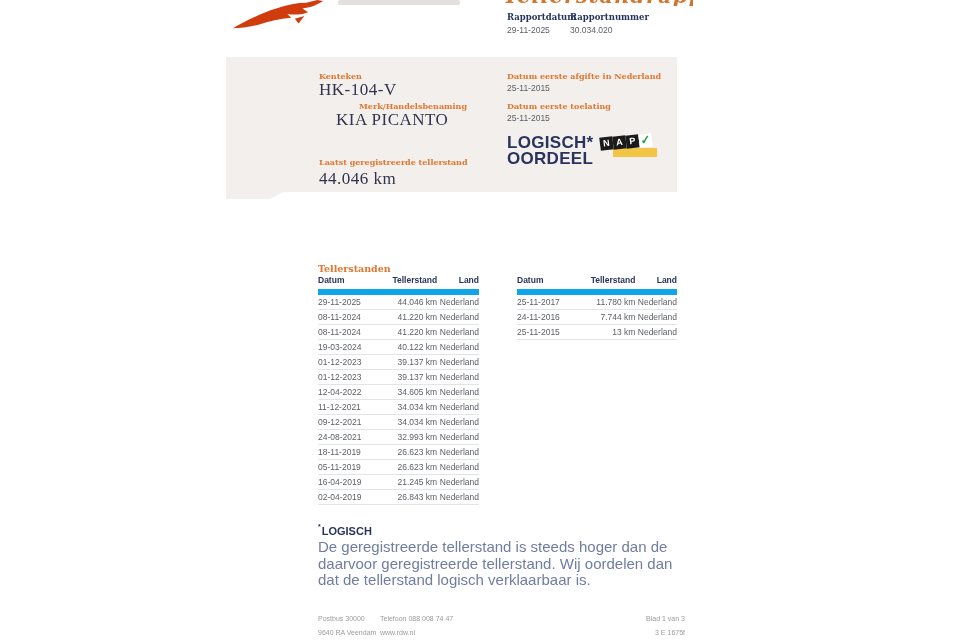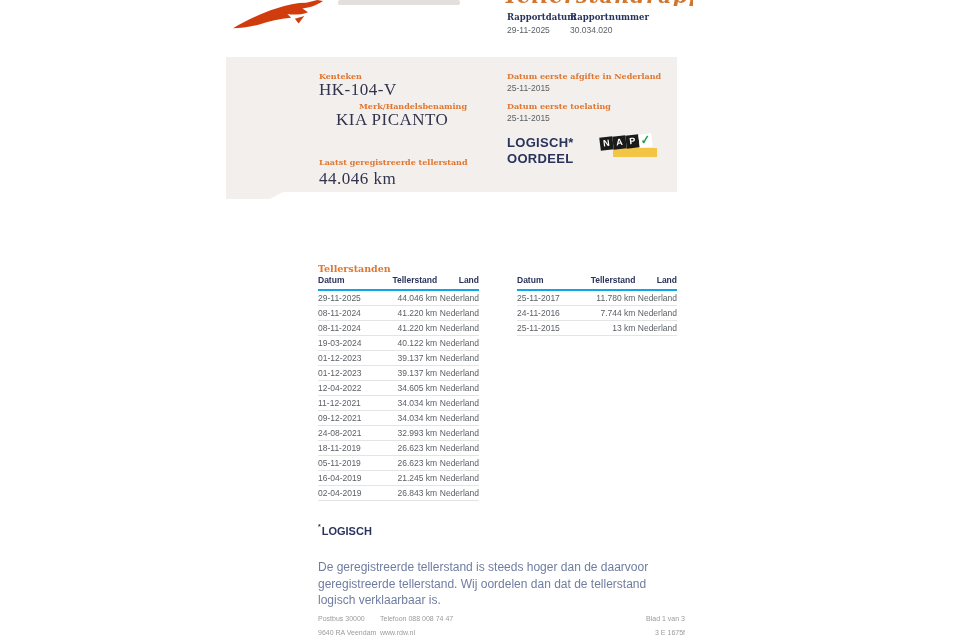--- a/index.html
+++ b/index.html
@@ -25,21 +25,21 @@
 
   
   .card { position:absolute; left:226px; top:57px; width:451px; height:135px; background:#f2efec;padding-left:24px; }
   .card-tab { position:absolute; left:226px; top:192px; width:57px; height:7px; background:#f2efec;
               clip-path:polygon(0 0,100% 0,77% 100%,0 100%); }
   .card .olabel { position:absolute; font-family:"DejaVu Serif", serif; font-weight:bold;
                   font-size:8px; color:#e0762f; }
   .card .bigval { position:absolute; font-family:"Liberation Serif", serif;
                   font-size:17px; color:#33334d; letter-spacing:0.5px; }
   .card .gval   { position:absolute; font-size:8.5px; color:#5c6066; }
-  .oordeel { position:absolute; left:281px; top:78px; font-size:13px; font-weight:bold;
+  .oordeel { position:absolute; left:281px; top:78px; font-size:17px; font-weight:bold;
              color:#29335c; line-height:16px; letter-spacing:0.3px; }
 
   
   .nap { position:absolute; left:374px; top:76px; width:62px; height:28px; }
   .nap .bar { position:absolute; left:13px; top:15px; width:44px; height:9px; background:#f2c545; }
   .nap .tile { position:absolute; width:13px; height:13px; background:#1a1a1a; color:#ffffff;
                font-weight:bold; font-size:9px; text-align:center; line-height:13px;
                transform:rotate(-7deg); }
   .nap .t1 { left:0;  top:4px; }
   .nap .t2 { left:13px; top:3px; }
@@ -47,30 +47,30 @@
   .nap .t4 { left:39px; top:1px; background:#ffffff; color:#1e9e4a; font-size:12px; }
 
   
   .tsection { position:absolute; left:318px; top:224px; width:360px;margin-top:39px; }
   .ttitle { font-family:"DejaVu Serif", serif; font-weight:bold; font-size:9.5px; color:#e0762f; }
   table { border-collapse:collapse; table-layout:fixed; }
   .ttable { position:absolute; top:11px; width:161px; }
   .ttable.left { left:0; }
   .ttable.right { left:199px; width:160px; }
   th { font-size:8.5px; font-weight:bold; color:#29335c; text-align:left;
-       padding:1px 0 4px 0; border-bottom:2px solid #0ea5e9; }
+       padding:1px 0 4px 0; border-bottom:6px solid #0ea5e9; }
   th.num, td.num { text-align:right; }
   td { font-size:8.5px; color:#5c6066; padding:2px 0; border-bottom:1px solid #e4e4e4; }
   col.c-datum { width:38%; } col.c-teller { width:36%; } col.c-land { width:26%; }
 
   
   .footnote { position:absolute; left:318px; top:523px; width:362px; }
   .footnote .fn-title { font-size:11px; font-weight:bold; color:#29335c; }
   .footnote .fn-title sup { font-size:7px; vertical-align:6px; margin-right:1px; }
-  .footnote p { margin-top:22px; font-size:12px; line-height:16.5px; color:#6f7da0; }
+  .footnote p { margin-top:2px; font-size:15px; line-height:16.5px; color:#6f7da0; }
 
   
   .footer { position:absolute; left:318px; top:612px; width:367px; font-size:7px;
             color:#9b9b9b; line-height:14px; }
   .footer .col1 { position:absolute; left:0; top:0; }
   .footer .col2 { position:absolute; left:62px; top:0; }
   .footer .col3 { position:absolute; right:0; top:0; text-align:right; }
 </style>
 </head>
 <body>

